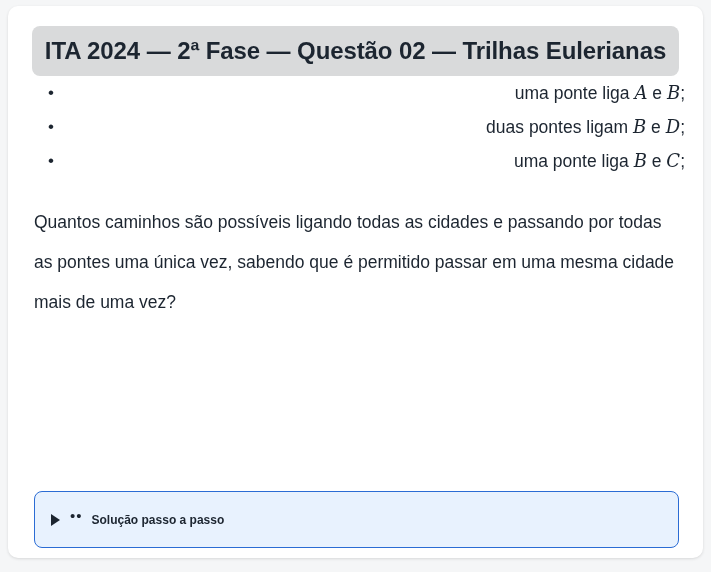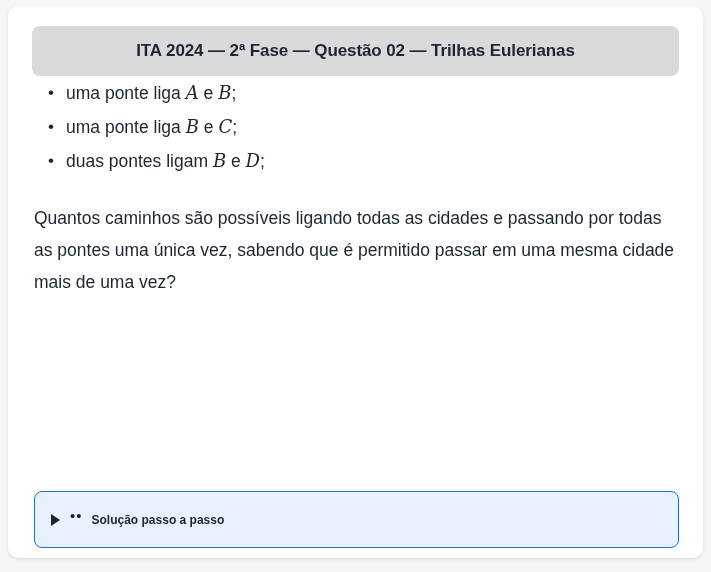--- a/index.html
+++ b/index.html
@@ -31,21 +31,21 @@
   .title-bar {
     background: #d9dadb;
     border-radius: 8px;
     height: 50px;
     display: flex;
     align-items: center;
     justify-content: center;
     margin: 0 6px;
   }
   .title-text {
-    font-size: 17px;
+    font-size: 24px;
     font-weight: bold;
     color: #1c2530;
     letter-spacing: -0.1px;
     text-align: center;
   }
   .body-text {
     margin-top: 18px;
     padding: 0 8px;
     font-size: 17.5px;
     color: #1c2530;
@@ -59,35 +59,36 @@
   ul.bridges {
     list-style: none;
     margin: 0;
     padding: 0 0 0 40px;
   }
   ul.bridges li {
     position: relative;
     line-height: 33px;
     font-size: 17.5px;
     color: #1c2530;
+    text-align: right;
   }
   ul.bridges li::before {
     content: "•";
     position: absolute;
     left: -18px;
     top: 0;
     font-size: 17px;
     color: #1c2530;
   }
   .para {
     margin-top: 24px;
     padding: 0 8px;
     font-size: 17.5px;
     color: #1c2530;
-    line-height: 32px;
+    line-height: 40px;
   }
   .solution-box {
     position: absolute;
     left: 26px;
     top: 485px;
     width: 645px;
     height: 57px;
     box-sizing: border-box;
     background: #e8f2fe;
     border: 1px solid #2b6cd4;
@@ -127,24 +128,24 @@
     <div class="title-bar">
       <div class="title-text">ITA 2024 — 2ª Fase — Questão 02 — Trilhas Eulerianas</div>
     </div>
 
 
     <ul class="bridges">
       <li>
         <span>uma ponte liga </span><span class="math">A</span><span> e </span><span class="math">B</span><span>;</span>
       </li>
       <li>
-        <span>uma ponte liga </span><span class="math">B</span><span> e </span><span class="math">C</span><span>;</span>
+        <span>duas pontes ligam </span><span class="math">B</span><span> e </span><span class="math">D</span><span>;</span>
       </li>
       <li>
-        <span>duas pontes ligam </span><span class="math">B</span><span> e </span><span class="math">D</span><span>;</span>
+        <span>uma ponte liga </span><span class="math">B</span><span> e </span><span class="math">C</span><span>;</span>
       </li>
     </ul>
 
     <div class="para">Quantos caminhos são possíveis ligando todas as cidades e passando por todas as pontes uma única vez, sabendo que é permitido passar em uma mesma cidade mais de uma vez?</div>
 
   </div>
 
   <div class="solution-box">
     <span class="tri"></span>
     <span class="eyes">••</span>

